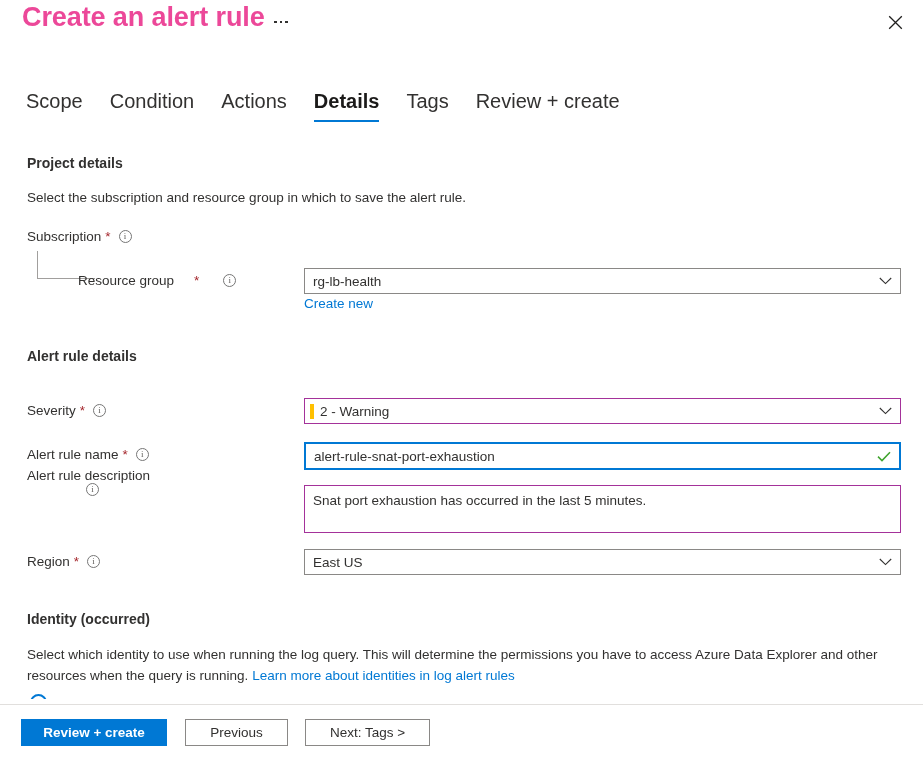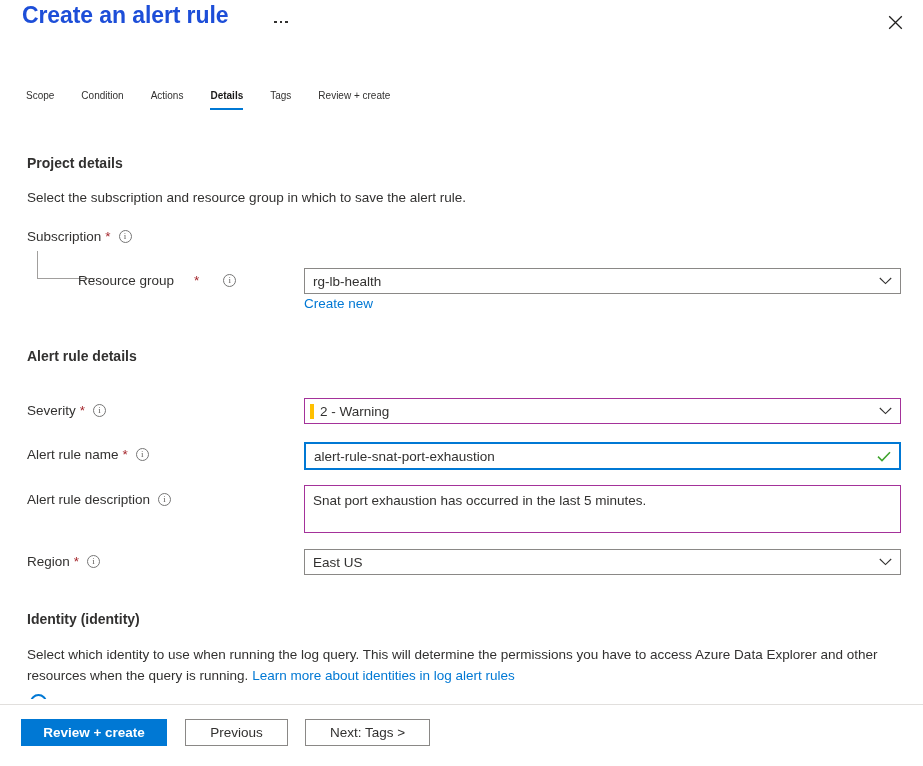--- a/index.html
+++ b/index.html
@@ -10,21 +10,21 @@
     font-family: "Liberation Sans", sans-serif;
     color: #323130;
     overflow: hidden;
   }
   .blade { position: relative; width: 923px; height: 766px; background: #fff; }
 
   
   .header { position: absolute; left: 0; top: 0; width: 923px; height: 46px; }
   .title {
     position: absolute; left: 22px; top: 2px;
-    font-size: 23px; font-weight: 600; color: #1d4ed8;
+    font-size: 27px; font-weight: 600; color: #ec4899;
     letter-spacing: -0.1px; white-space: nowrap;
   }
   .ellipsis-btn {
     position: absolute; left: 268px; top: 11px;
     width: 26px; height: 22px;
     display: flex; align-items: center; justify-content: center;
     gap: 3px; cursor: pointer;
   }
   .ellipsis-btn i { width: 2.5px; height: 2.5px; background: #323130; display: block; border-radius: 0; }
   .close-btn {
@@ -33,21 +33,21 @@
     display: flex; align-items: center; justify-content: center;
   }
   .close-btn svg { display:block; }
 
   
   .tabs {
     position: absolute; left: 0; top: 90px; width: 923px; height: 34px;
     display: flex; align-items: flex-start; padding-left: 26px;
   }
   .tab {
-    position: relative; font-size: 10px; color: #323130;
+    position: relative; font-size: 20px; color: #323130;
     padding: 0 0 9px 0; margin-right: 27px; cursor: pointer; white-space: nowrap;
   }
   .tab.active { font-weight: 700; color: #1b1a19; }
   .tab.active::after {
     content: ""; position: absolute; left: 0; right: 0; bottom: 0;
     height: 2px; background: #0078d4;
   }
 
   
   .content { position: absolute; left: 0; top: 124px; width: 923px; height: 575px; overflow: hidden; }
@@ -207,21 +207,21 @@
     </div>
     <div class="field focus" style="left:304px; top:318px; width:597px; height:28px;gap:16px;">
       <span class="val">alert-rule-snat-port-exhaustion</span>
       <span class="check-ic">
         <svg width="14" height="11" viewBox="0 0 14 11" aria-hidden="true">
           <path d="M1 5.6 L5 9.6 L13 1.2" stroke="#3fa42e" stroke-width="1.5" fill="none"></path>
         </svg>
       </span>
     </div>
 
-    <div class="lbl" style="left:27px; top:368px;">
+    <div class="lbl" style="left:27px; top:344px;flex-direction:column;">
       <span>Alert rule description</span>
       <span class="info-ic">
           <span>i</span>
         </span>
     </div>
     <div class="textarea" style="left:304px; top:361px; width:597px; height:48px;">Snat port exhaustion has occurred in the last 5 minutes.</div>
 
     <div class="lbl" style="left:27px; top:430px;">
       <span>Region</span>
       <span class="req">*</span>
@@ -231,21 +231,21 @@
     </div>
     <div class="field" style="left:304px; top:425px; width:597px;">
       <span class="val">East US</span>
       <span class="chev">
         <svg width="13" height="8" viewBox="0 0 13 8" aria-hidden="true">
           <path d="M0.8 1 L6.5 6.6 L12.2 1" stroke="#323130" stroke-width="1.1" fill="none"></path>
         </svg>
       </span>
     </div>
 
-    <div class="section-title" style="left:27px; top:487px;">Identity (identity)</div>
+    <div class="section-title" style="left:27px; top:487px;">Identity (occurred)</div>
     <div class="section-desc" style="left:27px; top:521px; width:880px; line-height:1.55;">
       <span>Select which identity to use when running the log query. This will determine the permissions you have to access Azure Data Explorer and</span>
       <span>other resources when the query is running. </span><a class="link">Learn more about identities in log alert rules</a>
     </div>
 
     <div class="radio-peek" style="left:30px; top:570px;"></div>
   </div>
 
   <div class="footer">
     <div class="btn btn-primary" style="left:21px; top:14px; width:146px;">Review + create</div>

